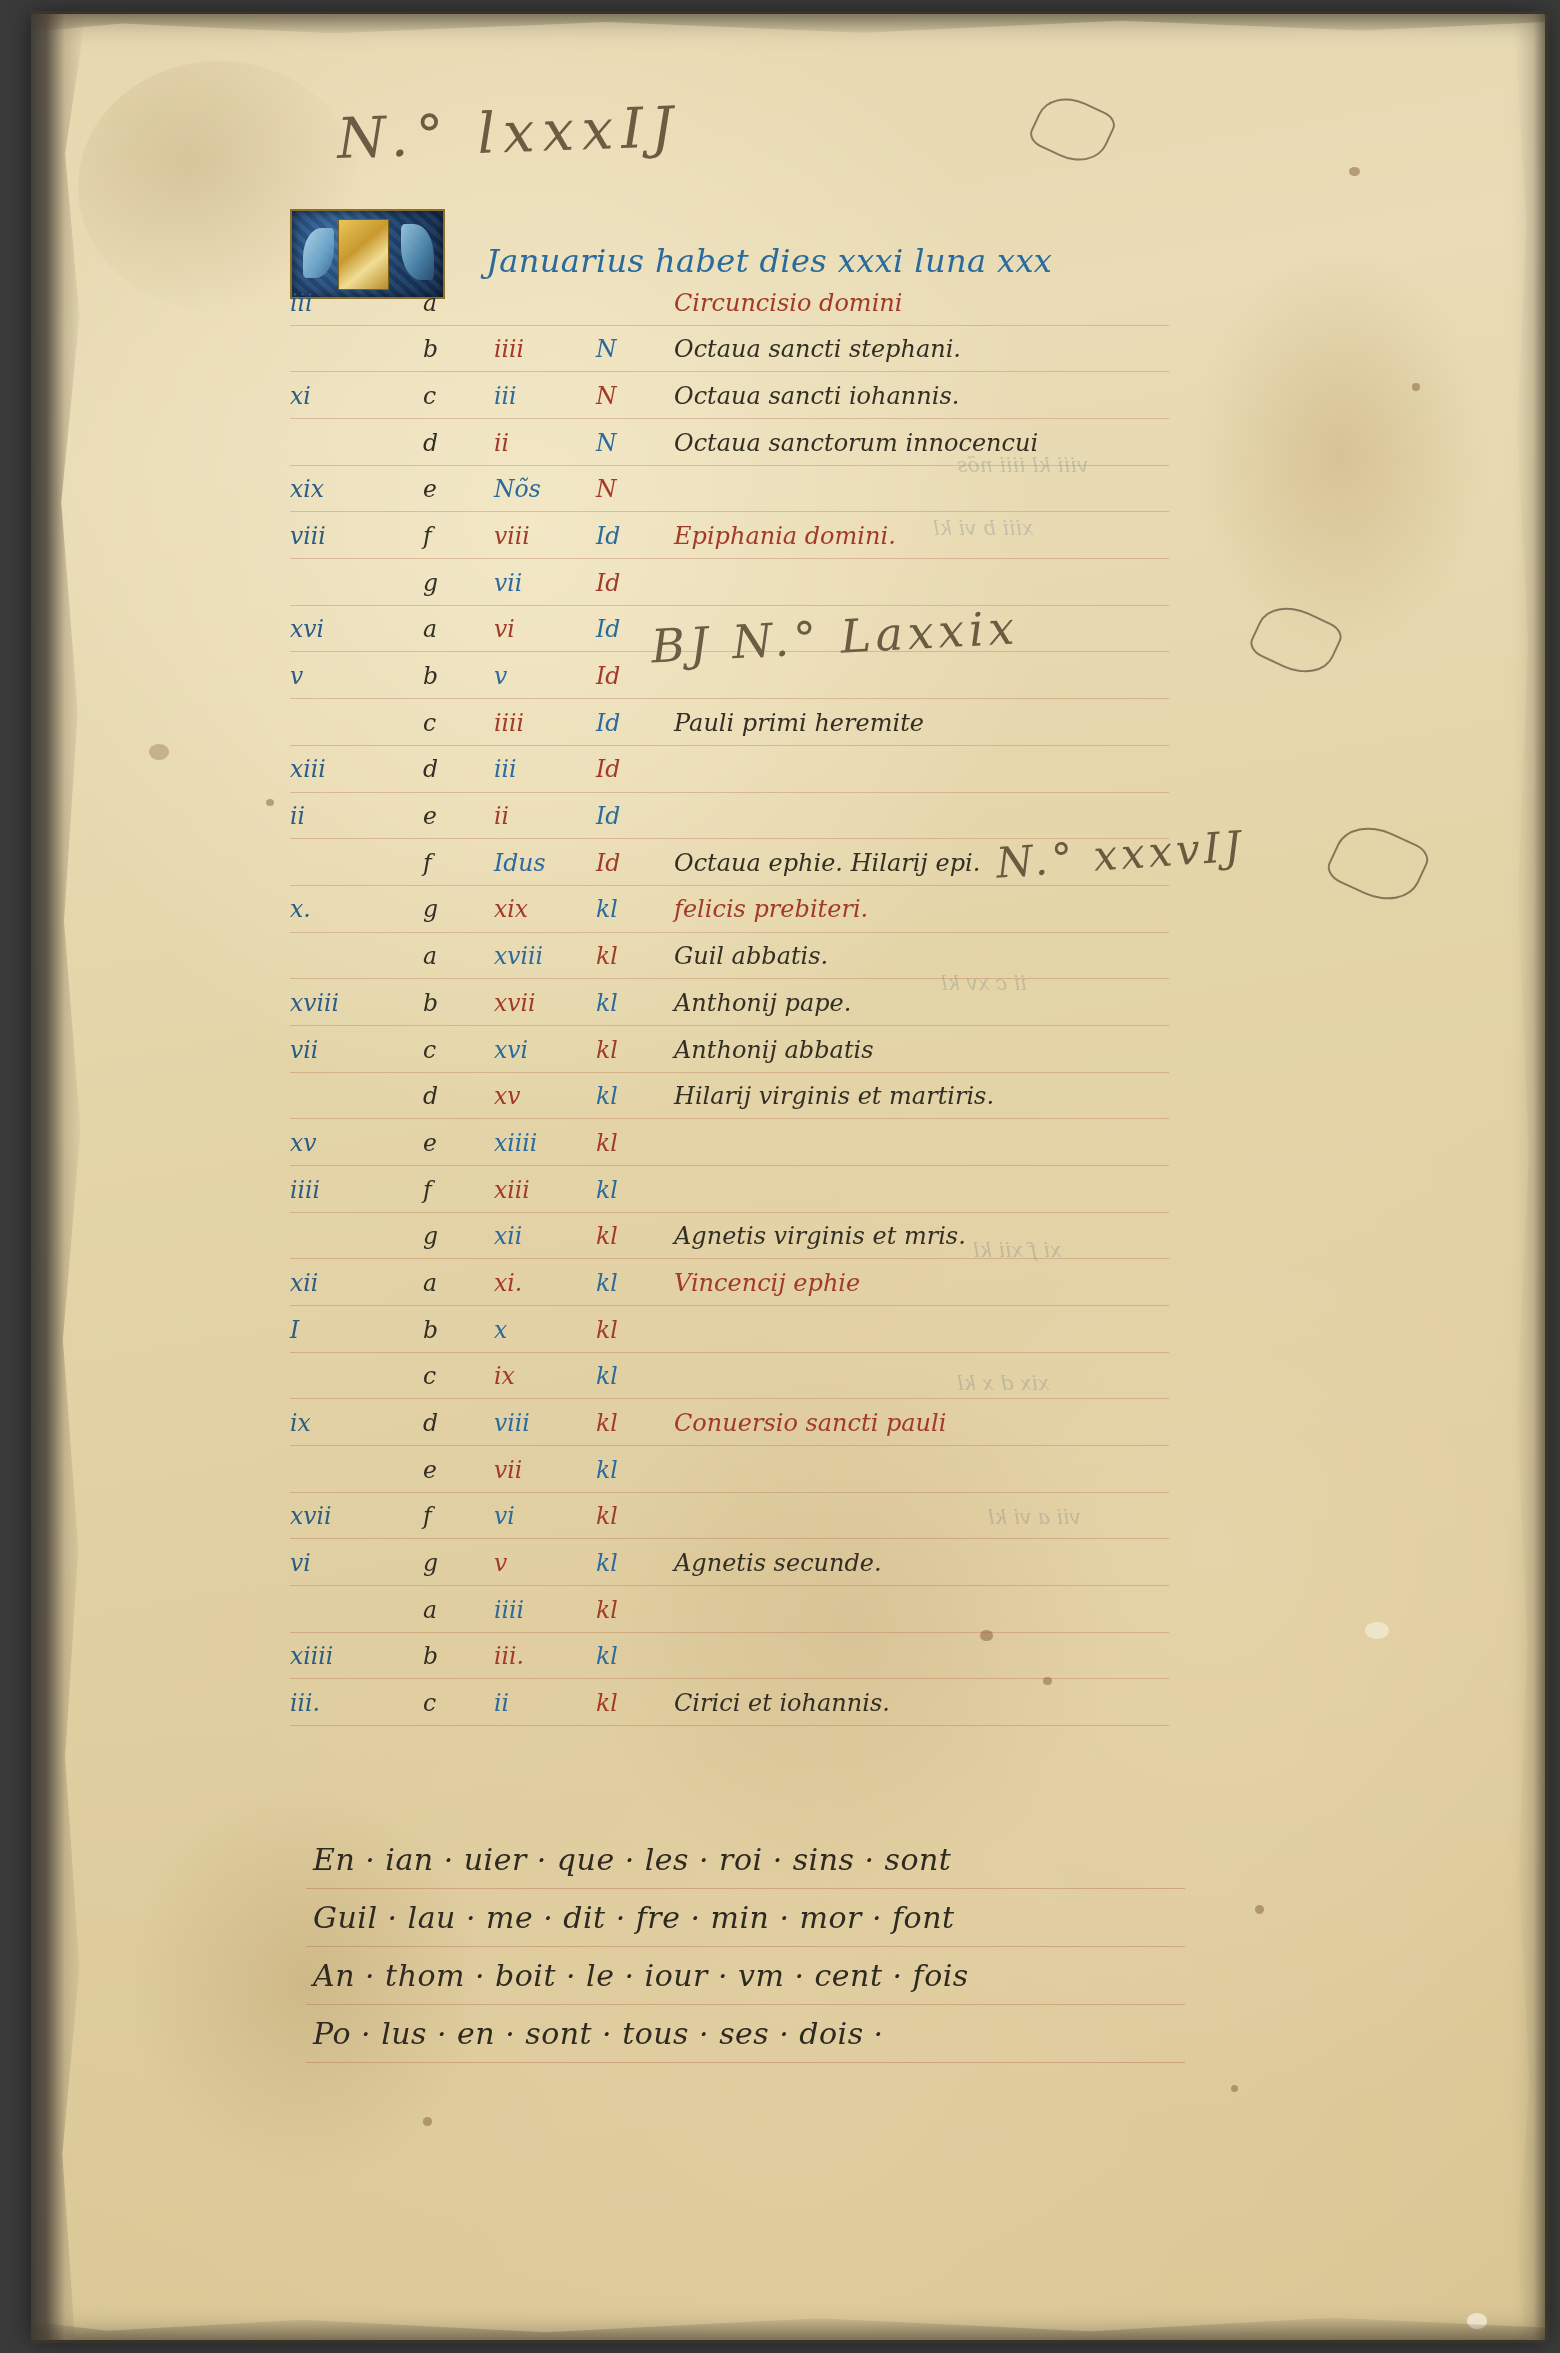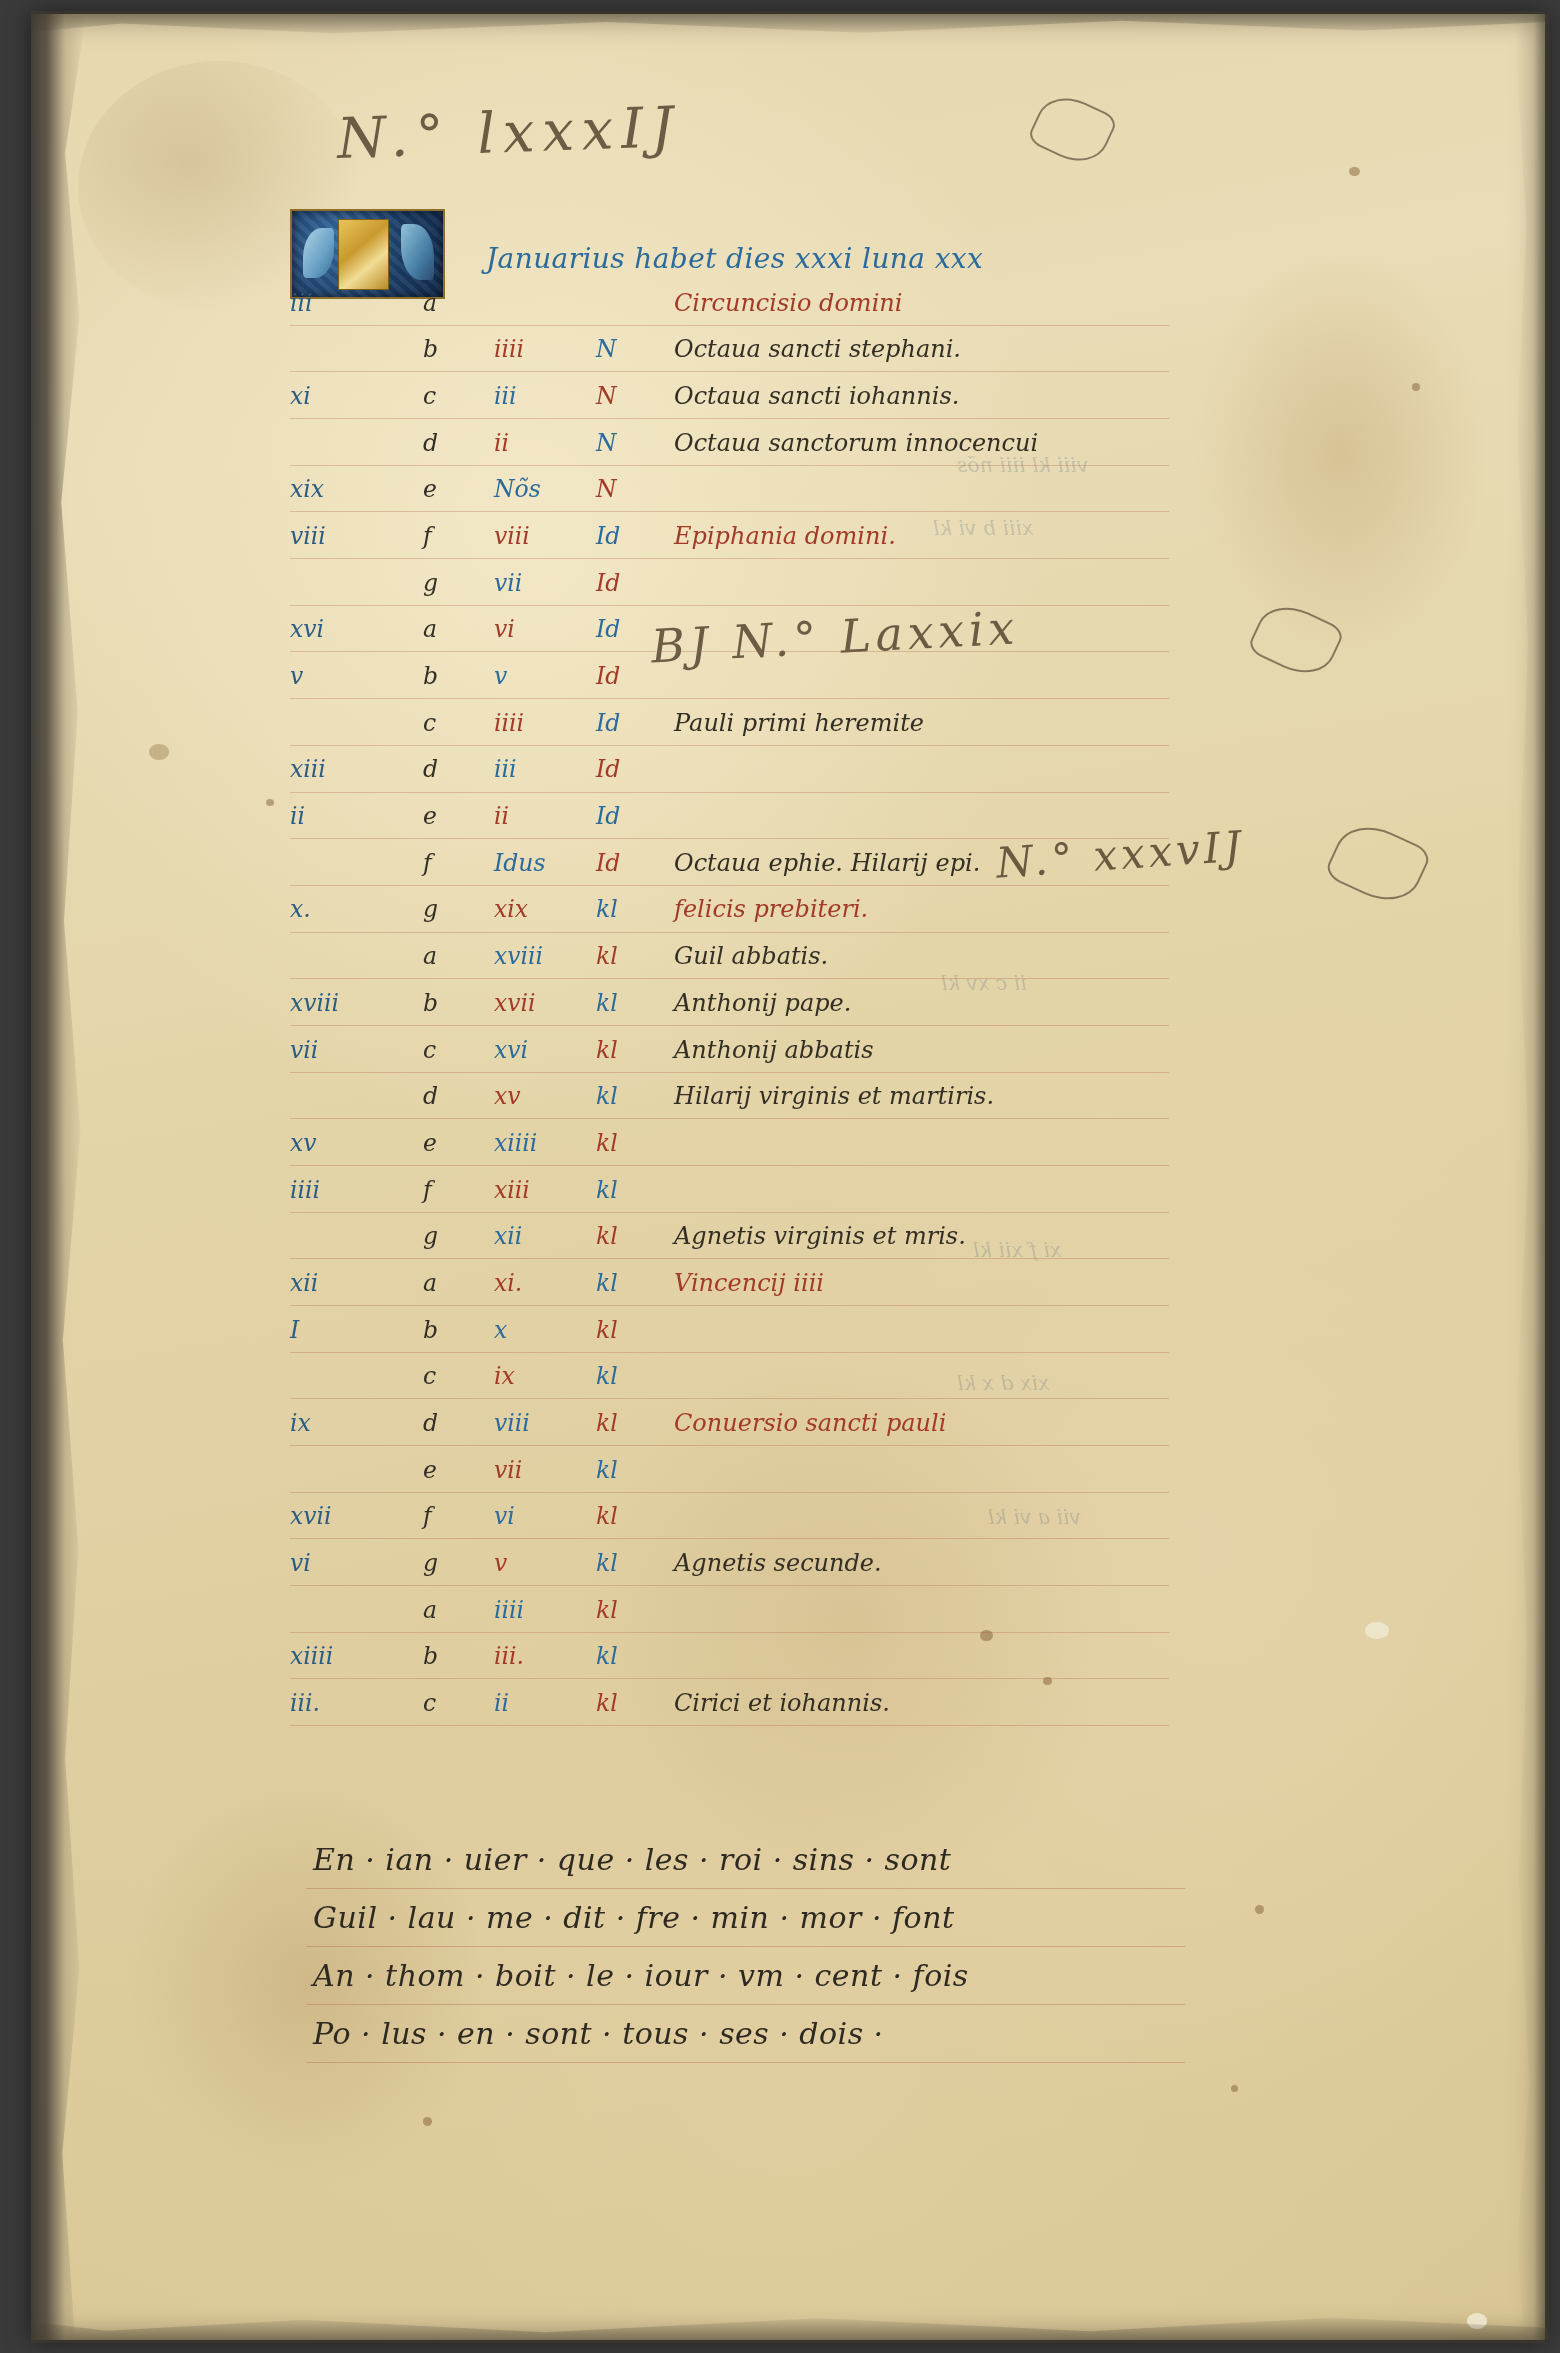--- a/index.html
+++ b/index.html
@@ -113,21 +113,21 @@
     font-size: 24px; font-style: italic;
   }
   .blue  { color: #2a6a9c; }
   .red   { color: #a33a27; }
   .dark  { color: #332f25; }
 
   
   .header-line {
     position: absolute;
     left: 455px; top: 228px;
-    font-size: 28px; font-style: italic;
+    font-size: 32px; font-style: italic;
     color: #2a6a9c;
     letter-spacing: 0.4px;
   }
   
   .initial {
     position: absolute;
     left: 259px; top: 195px;
     width: 151px; height: 86px;
     background:
       repeating-linear-gradient(42deg, rgba(255,255,255,0.05) 0 4.7px, rgba(0,0,0,0.08) 4.7px 9.4px),
@@ -423,21 +423,21 @@
             <div class="col-roman blue">xii</div>
             <div class="col-kl red">kl</div>
             <div class="col-entry dark">Agnetis virginis et mris.</div>
           </div>
           <div class="rule" style="top: 1291px;"></div>
           <div class="row" style="top: 1255px;">
             <div class="col-golden">xii</div>
             <div class="col-letter dark">a</div>
             <div class="col-roman red">xi.</div>
             <div class="col-kl blue">kl</div>
-            <div class="col-entry red">Vincencij iiii</div>
+            <div class="col-entry red">Vincencij ephie</div>
           </div>
           <div class="rule" style="top: 1338px;"></div>
           <div class="row" style="top: 1302px;">
             <div class="col-golden">I</div>
             <div class="col-letter dark">b</div>
             <div class="col-roman blue">x</div>
             <div class="col-kl red">kl</div>
             <div class="col-entry dark"></div>
           </div>
           <div class="rule" style="top: 1384px;"></div>

